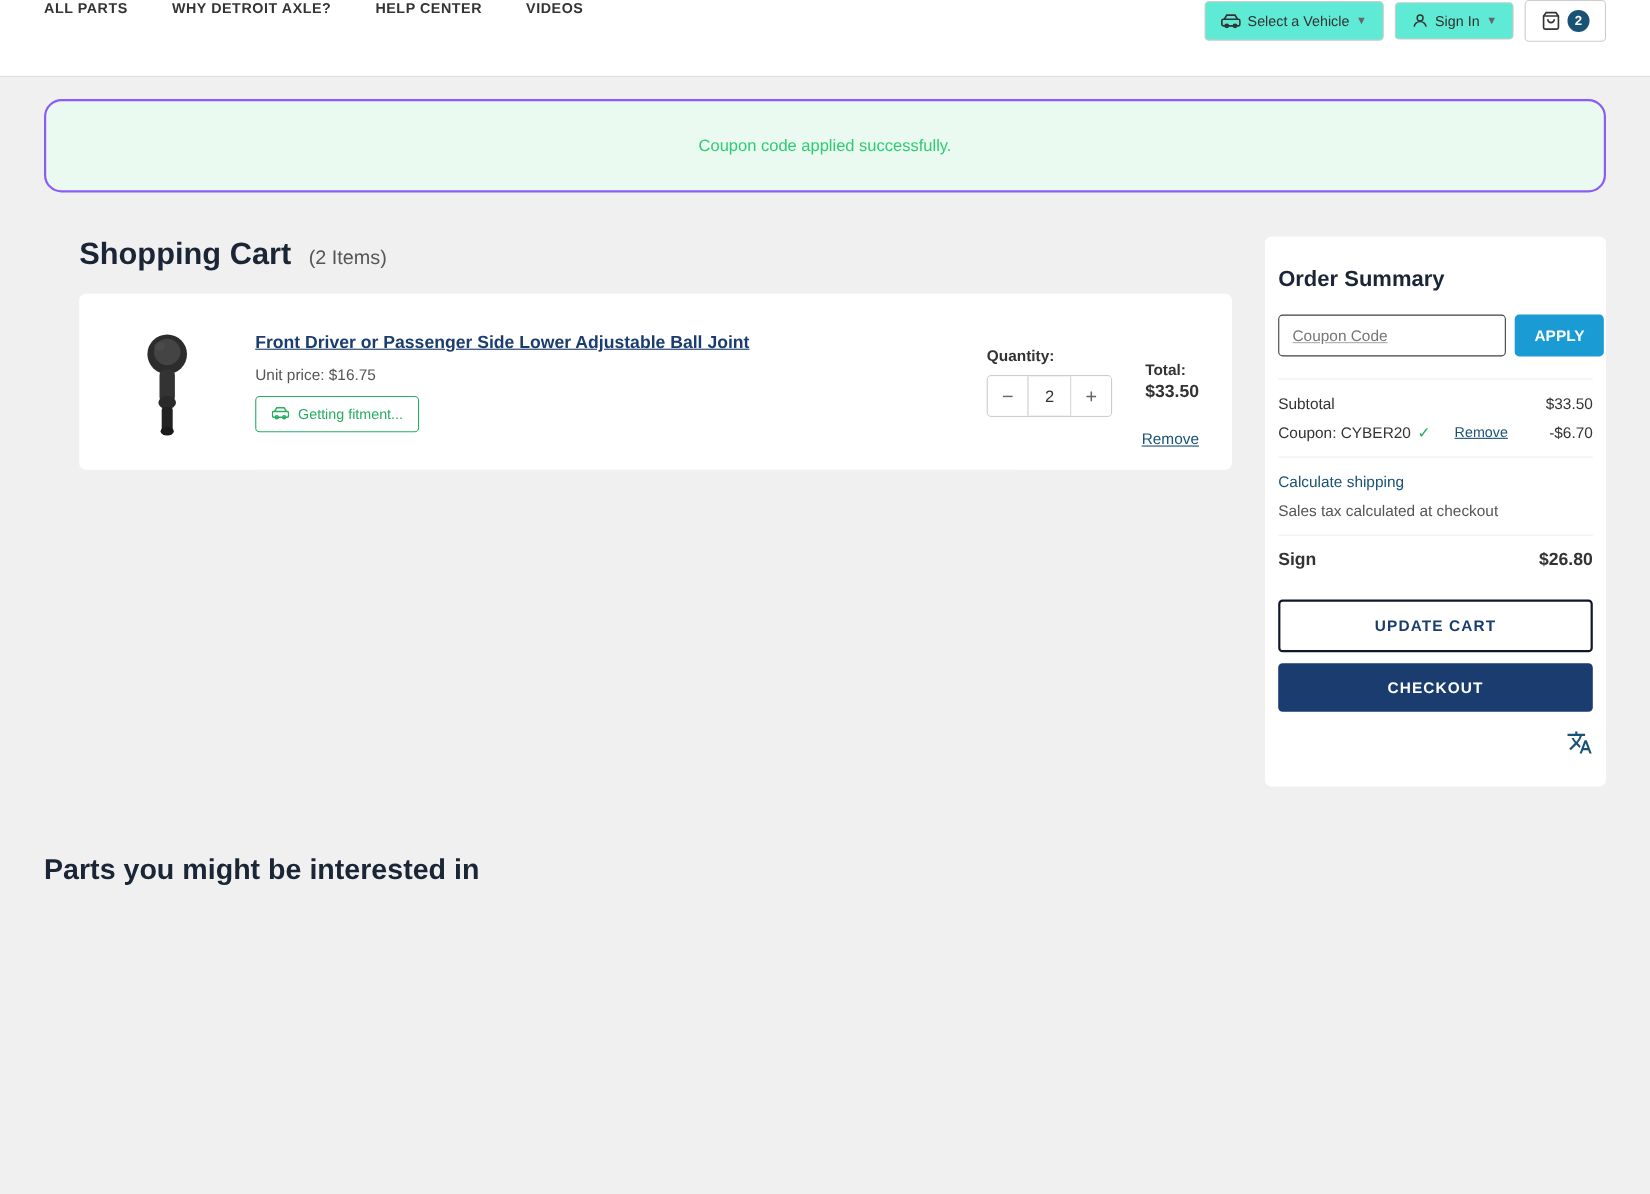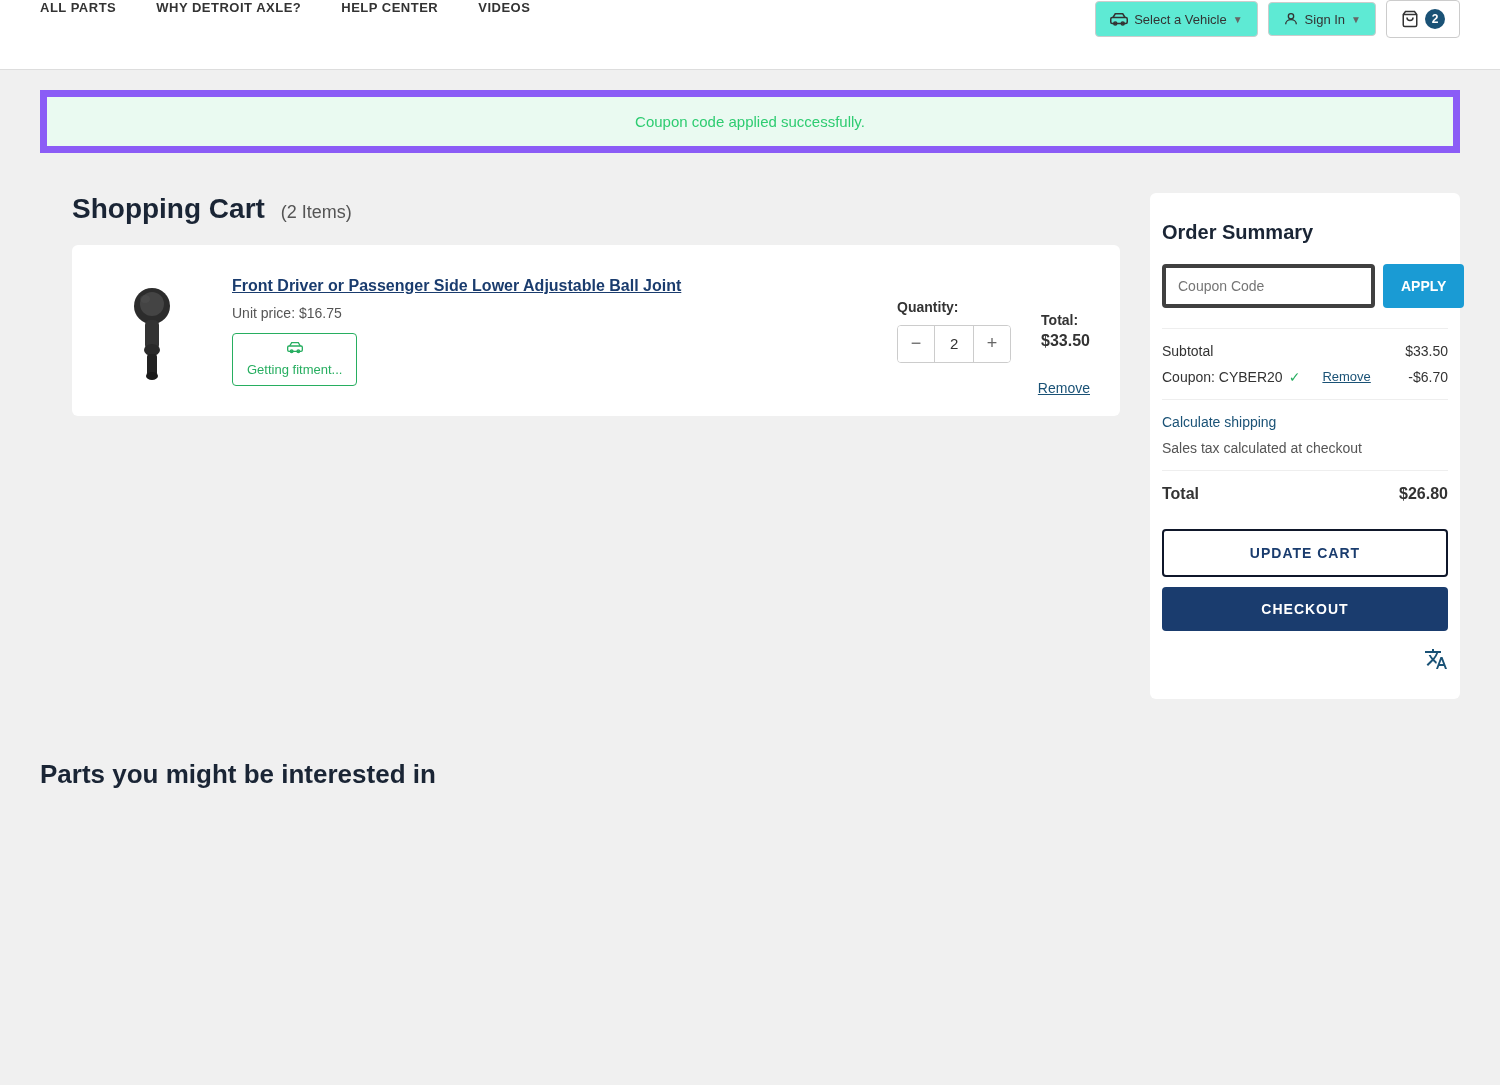--- a/index.html
+++ b/index.html
@@ -60,23 +60,23 @@
       display: flex;
       align-items: center;
       justify-content: center;
       font-size: 12px;
       font-weight: 700;
     }
 
     
     .banner {
       background: #eafaf1;
-      border: 7px solid #8b5cf6;
-      border-radius: 0;
-      padding: 16px;
+      border: 2px solid #8b5cf6;
+      border-radius: 16px;
+      padding: 32px;
       margin: 20px 40px;
       text-align: center;
       color: #2ecc71;
       font-size: 15px;
     }
 
     
     .main-content {
       display: flex;
       gap: 30px;
@@ -134,21 +134,20 @@
       display: inline-flex;
       align-items: center;
       gap: 8px;
       border: 1px solid #27ae60;
       color: #27ae60;
       background: #fff;
       border-radius: 4px;
       padding: 8px 14px;
       font-size: 13px;
       cursor: pointer;
-      flex-direction: column;
     }
     .qty-section {
       display: flex;
       flex-direction: column;
       align-items: flex-start;
       gap: 10px;
     }
     .qty-label { font-size: 14px; font-weight: 600; color: #333; }
     .qty-controls {
       display: flex;
@@ -211,26 +210,27 @@
       color: #1a2535;
       margin-bottom: 20px;
     }
     .coupon-row {
       display: flex;
       gap: 8px;
       margin-bottom: 20px;
     }
     .coupon-input {
       flex: 1;
-      border: 4px solid #404040;
+      border: 1px solid #404040;
       border-radius: 4px;
       padding: 10px 12px;
       font-size: 14px;
       color: #aaa;
       outline: none;
+      text-decoration: underline;
     }
     .apply-btn {
       background: #1a9bd4;
       color: #fff;
       border: none;
       border-radius: 4px;
       padding: 10px 18px;
       font-size: 14px;
       font-weight: 700;
       cursor: pointer;
@@ -464,21 +464,21 @@
 
     
     <div class="summary-row">
       <span class="tax-text">Sales tax calculated at checkout</span>
     </div>
 
     <hr class="summary-divider">
 
     
     <div class="summary-row total-row">
-      <span>Total</span>
+      <span>Sign</span>
       <span>$26.80</span>
     </div>
 
     
     <button class="update-cart-btn">UPDATE CART</button>
     <button class="checkout-btn">CHECKOUT</button>
 
     
     <div class="translate-icon">
       <svg width="24" height="24" viewBox="0 0 24 24" fill="#1a5276">

